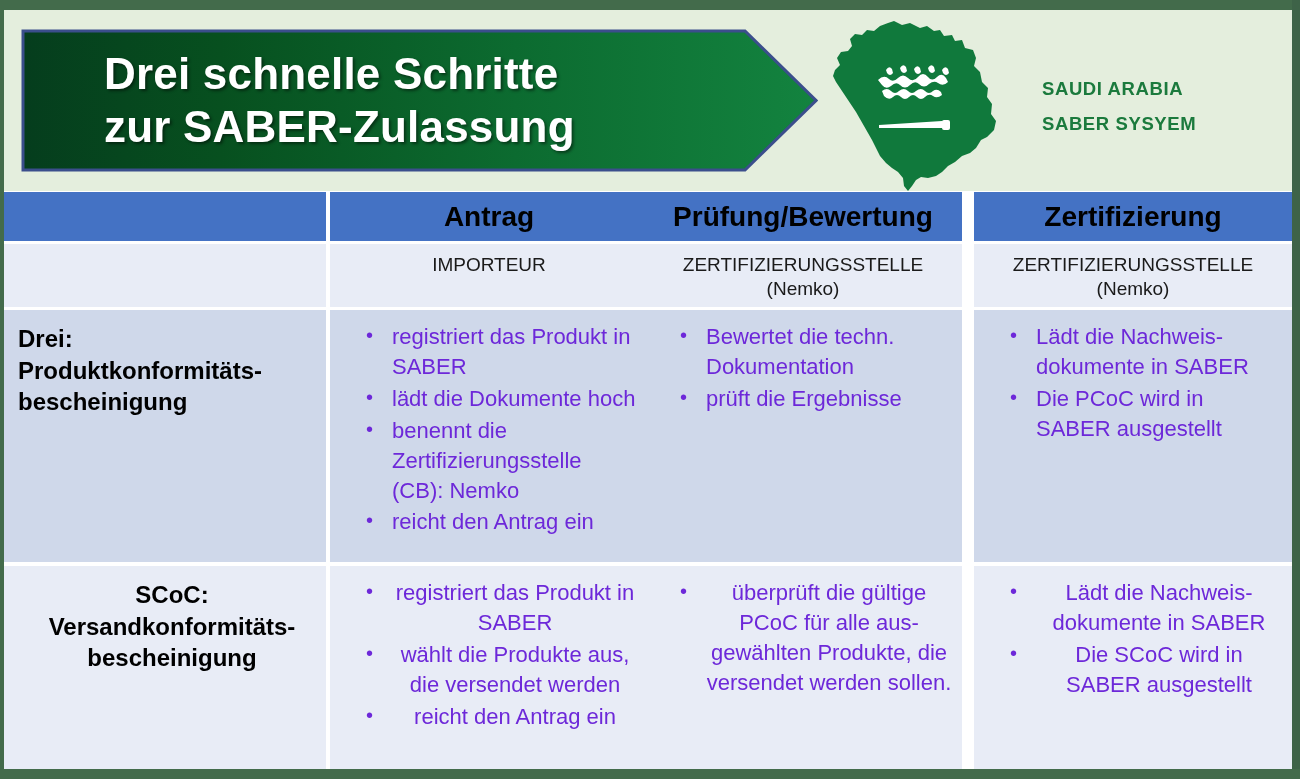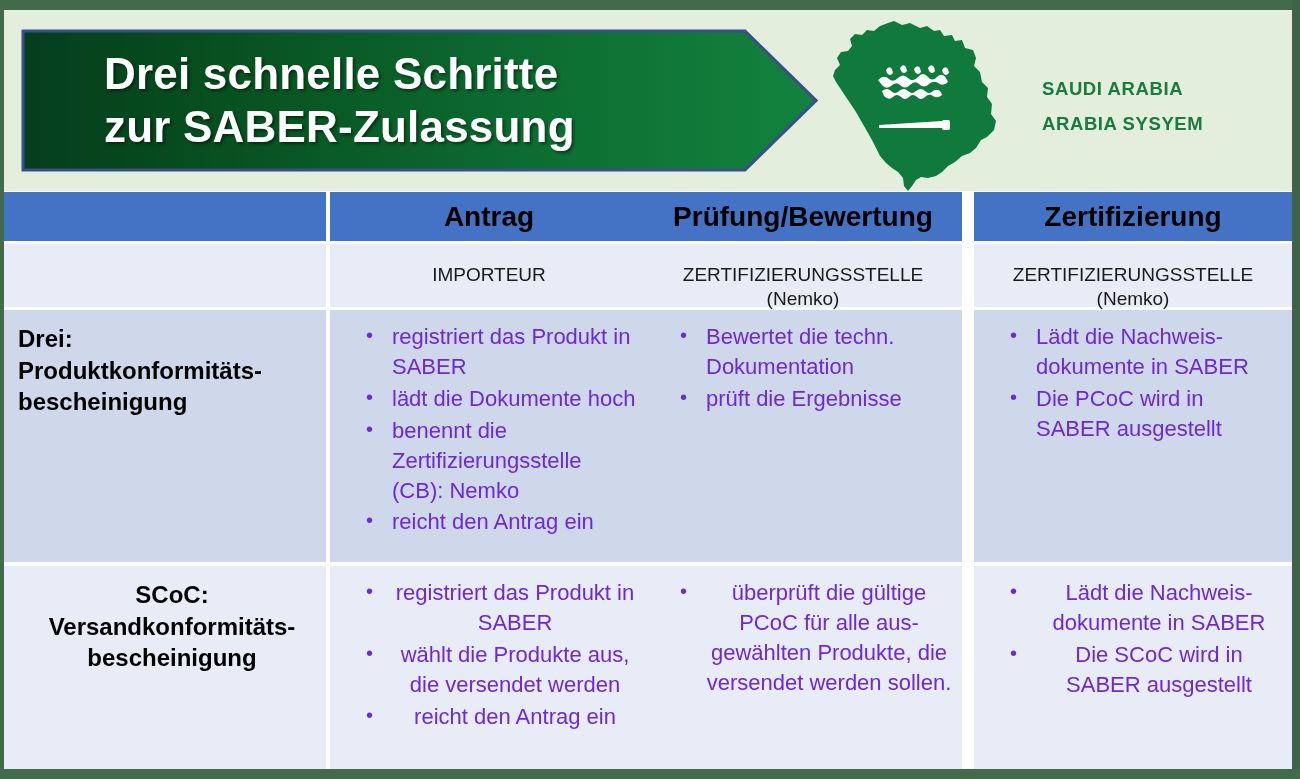--- a/index.html
+++ b/index.html
@@ -145,21 +145,21 @@
   .sub-cell {
     background: #E8ECF6;
     color: #1a1a1a;
     font-size: 19px;
     line-height: 1.25;
     text-align: right;
     display: flex;
     flex-direction: column;
     align-items: center;
     justify-content: flex-start;
-    padding-top: 19px;
+    padding-top: 9px;
   }
   .sub-cell .sub-sub { display: block; }
 
   .body-cell-light { background: #E8ECF6; }
   .body-cell-dark  { background: #CFD8EA; }
 
   .rowlabel {
     color: #000000;
     font-weight: bold;
     font-size: 24px;
@@ -249,21 +249,21 @@
 
       <g>
         <path fill="#ffffff" d="M55,105 L118,101 L124,104 L118,108 L55,108 Z"></path>
         <rect fill="#ffffff" x="118" y="100" width="8" height="10" rx="2"></rect>
       </g>
     </svg>
   </div>
 
   <div class="saudi-caption">
     <span class="line1">SAUDI ARABIA</span>
-    <span class="line2">ARABIA SYSYEM</span>
+    <span class="line2">SABER SYSYEM</span>
   </div>
 
   <div class="grid">
 
     <div class="row row-head">
       <div class="cell c0 head-cell blank"></div>
       <div class="cell c1 head-cell">Antrag</div>
       <div class="cell c2 head-cell">Prüfung/Bewertung</div>
       <div class="cell c3 head-cell">Zertifizierung</div>
     </div>

